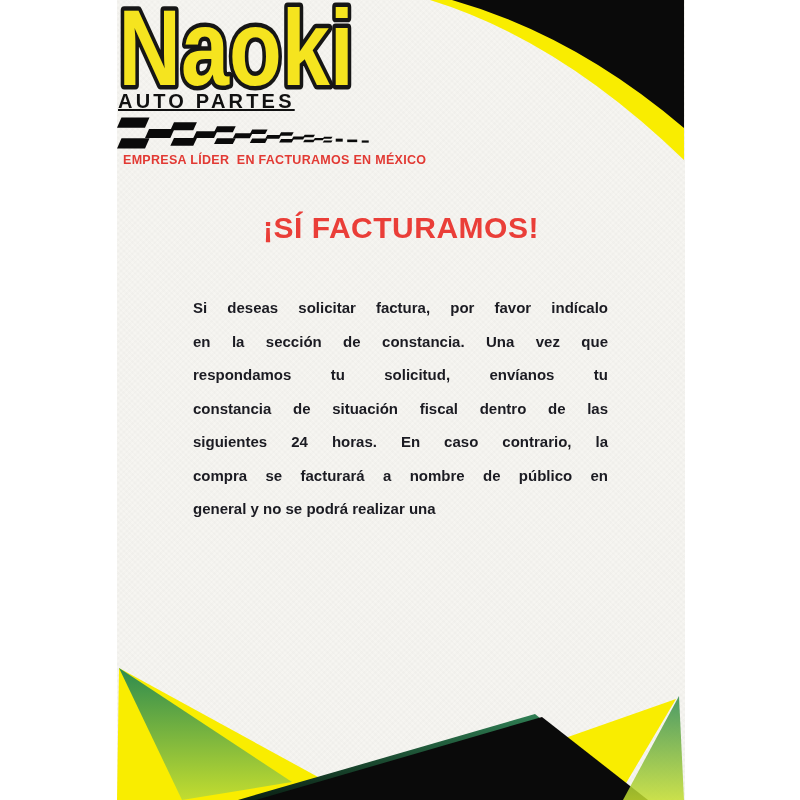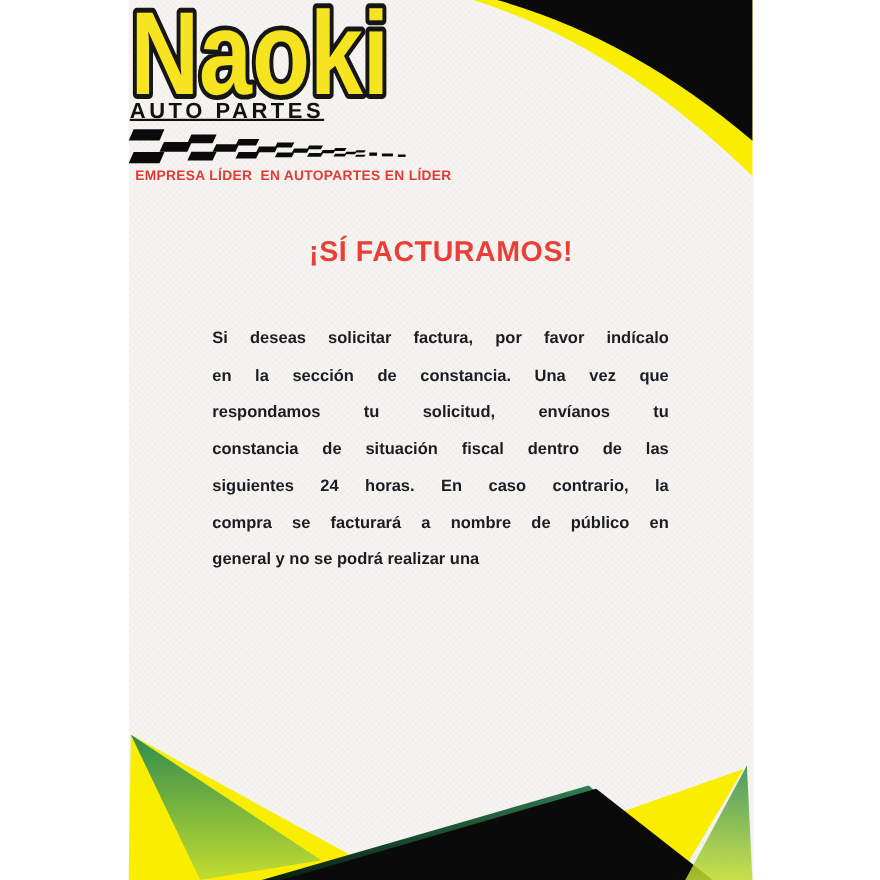--- a/index.html
+++ b/index.html
@@ -14,21 +14,21 @@
   .logo-naoki{position:absolute;left:-2px;top:-2px;width:262px;height:98px;}
   .logo-naoki text{font-family:"Liberation Sans",sans-serif;font-weight:bold;
                    stroke-linejoin:round;paint-order:stroke fill;}
   .logo-sub{position:absolute;left:1px;top:90px;font-size:20px;font-weight:bold;color:#111111;
             letter-spacing:3.2px;white-space:nowrap;text-decoration:underline;}
   .flag{position:absolute;left:-3px;top:114px;width:260px;height:44px;}
   .tagline{position:absolute;left:6px;top:153px;font-size:12.5px;font-weight:bold;color:#E23A34;
            letter-spacing:0.3px;white-space:pre;}
 
   .title{position:absolute;left:0;top:208px;width:568px;margin:0;text-align:center;
-         font-size:26px;line-height:40px;font-weight:bold;color:#EA3E38;letter-spacing:0.5px;}
+         font-size:30px;line-height:40px;font-weight:bold;color:#EA3E38;letter-spacing:0.5px;}
 
   .body-text{position:absolute;left:76px;top:291px;width:415px;color:#1B1B22;
              font-size:15px;line-height:33.5px;font-weight:bold;}
   .body-text .line{text-align:justify;text-align-last:justify;white-space:normal;}
   .body-text .line:last-child{text-align:left;text-align-last:left;}
 </style>
 </head>
 <body>
 
 <div class="canvas">
@@ -88,21 +88,21 @@
           <polygon points="179.45525523813362,22.474688536411012 190.85762824955842,22.474688536411012 189.1142360490584,25.425311463588983 177.7118630376336,25.425311463588983" fill="#0A0A0A"></polygon>
           <polygon points="190.68328902950842,20.649437080032747 201.00243660484787,20.649437080032747 199.43338362439786,23.216479026677582 189.1142360490584,23.216479026677582" fill="#0A0A0A"></polygon>
           <polygon points="190.68328902950842,25.783520973322418 201.00243660484787,25.783520973322418 199.43338362439786,28.350562919967253 189.1142360490584,28.350562919967253" fill="#0A0A0A"></polygon>
           <polygon points="200.84553130680285,23.9333367532095 210.18435986248505,23.9333367532095 208.77221218008006,26.166663246790506 199.43338362439786,26.166663246790506" fill="#0A0A0A"></polygon>
           <polygon points="210.04314509424455,22.68550892587679 218.49478493713696,22.68550892587679 217.22385202297247,24.628502975292264 208.77221218008006,24.628502975292264" fill="#0A0A0A"></polygon>
           <polygon points="210.04314509424455,26.57149702470774 218.49478493713696,26.57149702470774 217.22385202297247,28.514491074123214 208.77221218008006,28.514491074123214" fill="#0A0A0A"></polygon>
           <rect x="221.72385202297247" y="24.65" width="7" height="3" fill="#0A0A0A"></rect>
           <rect x="233.22385202297247" y="25.549999999999997" width="10" height="2.6" fill="#0A0A0A"></rect>
           <rect x="247.72385202297247" y="26.45" width="7" height="2.2" fill="#0A0A0A"></rect>
         </svg>
-      <div class="tagline">EMPRESA LÍDER  EN AUTOPARTES EN LÍDER</div>
+      <div class="tagline">EMPRESA LÍDER  EN FACTURAMOS EN MÉXICO</div>
     </header>
 
     <main>
       <h1 class="title">¡SÍ FACTURAMOS!</h1>
       <div class="body-text">
         <div class="line">Si deseas solicitar factura, por favor indícalo</div>
         <div class="line">en la sección de constancia. Una vez que</div>
         <div class="line">respondamos tu solicitud, envíanos tu</div>
         <div class="line">constancia de situación fiscal dentro de las</div>
         <div class="line">siguientes 24 horas. En caso contrario, la</div>

